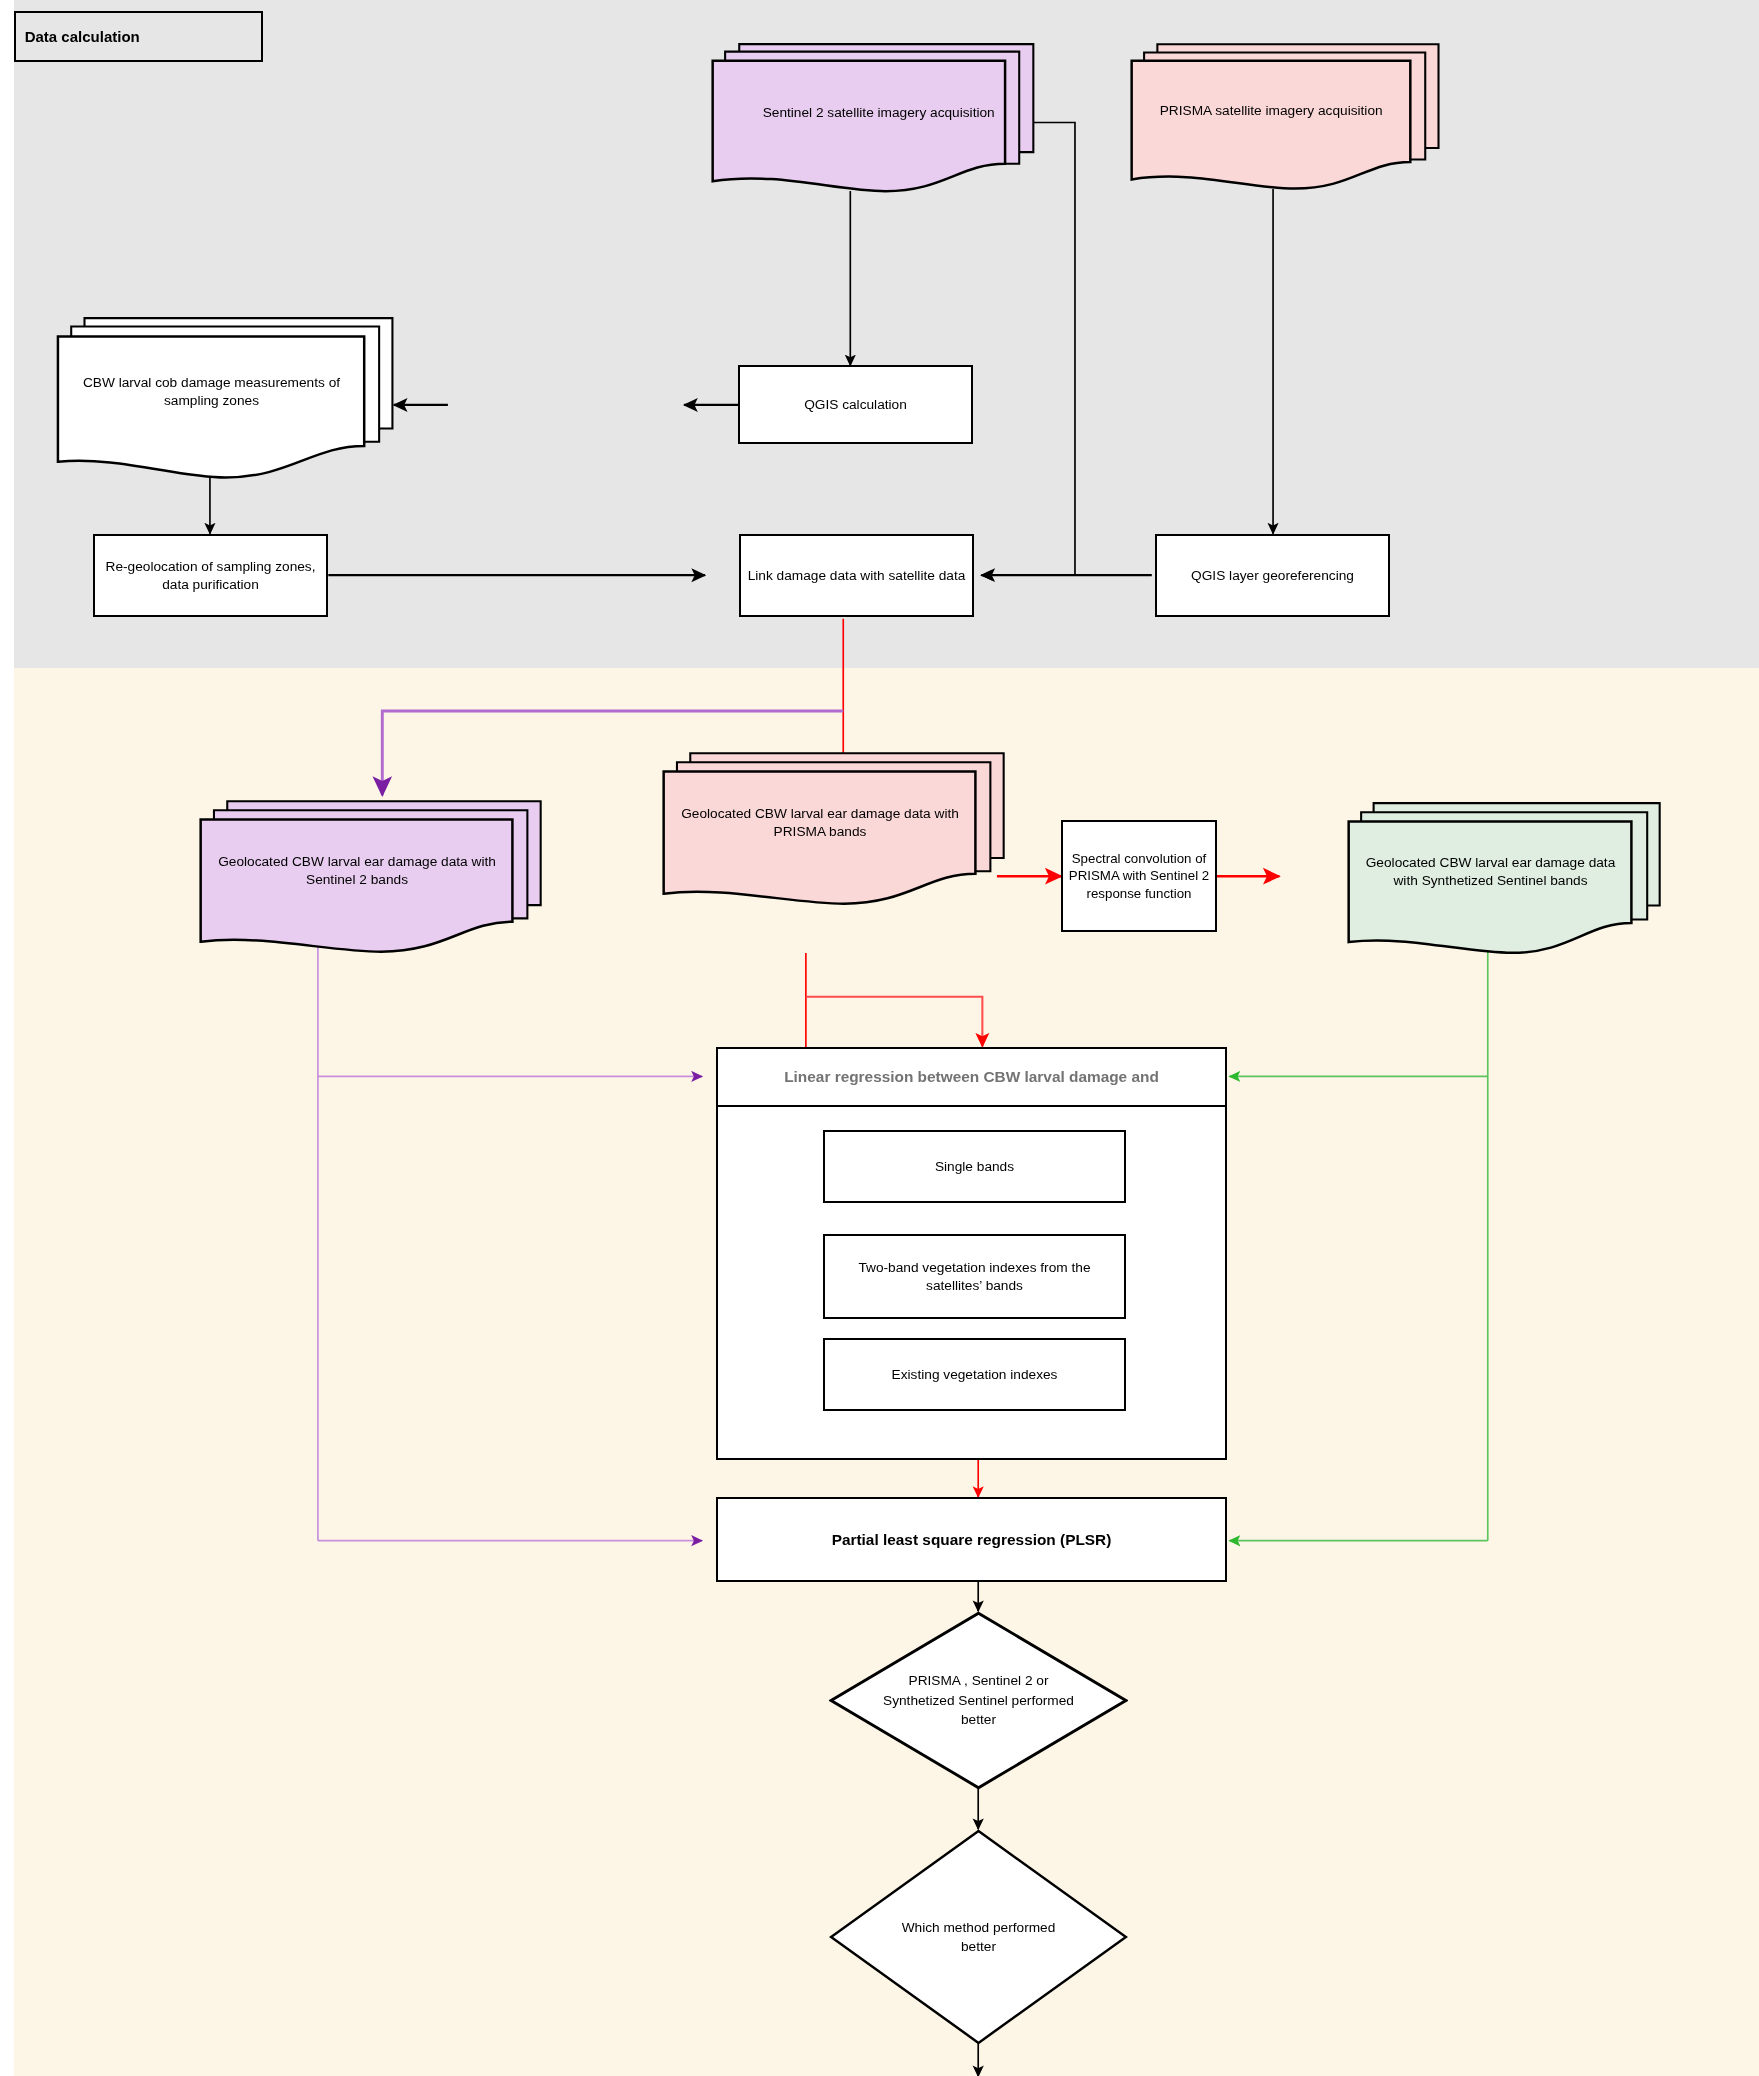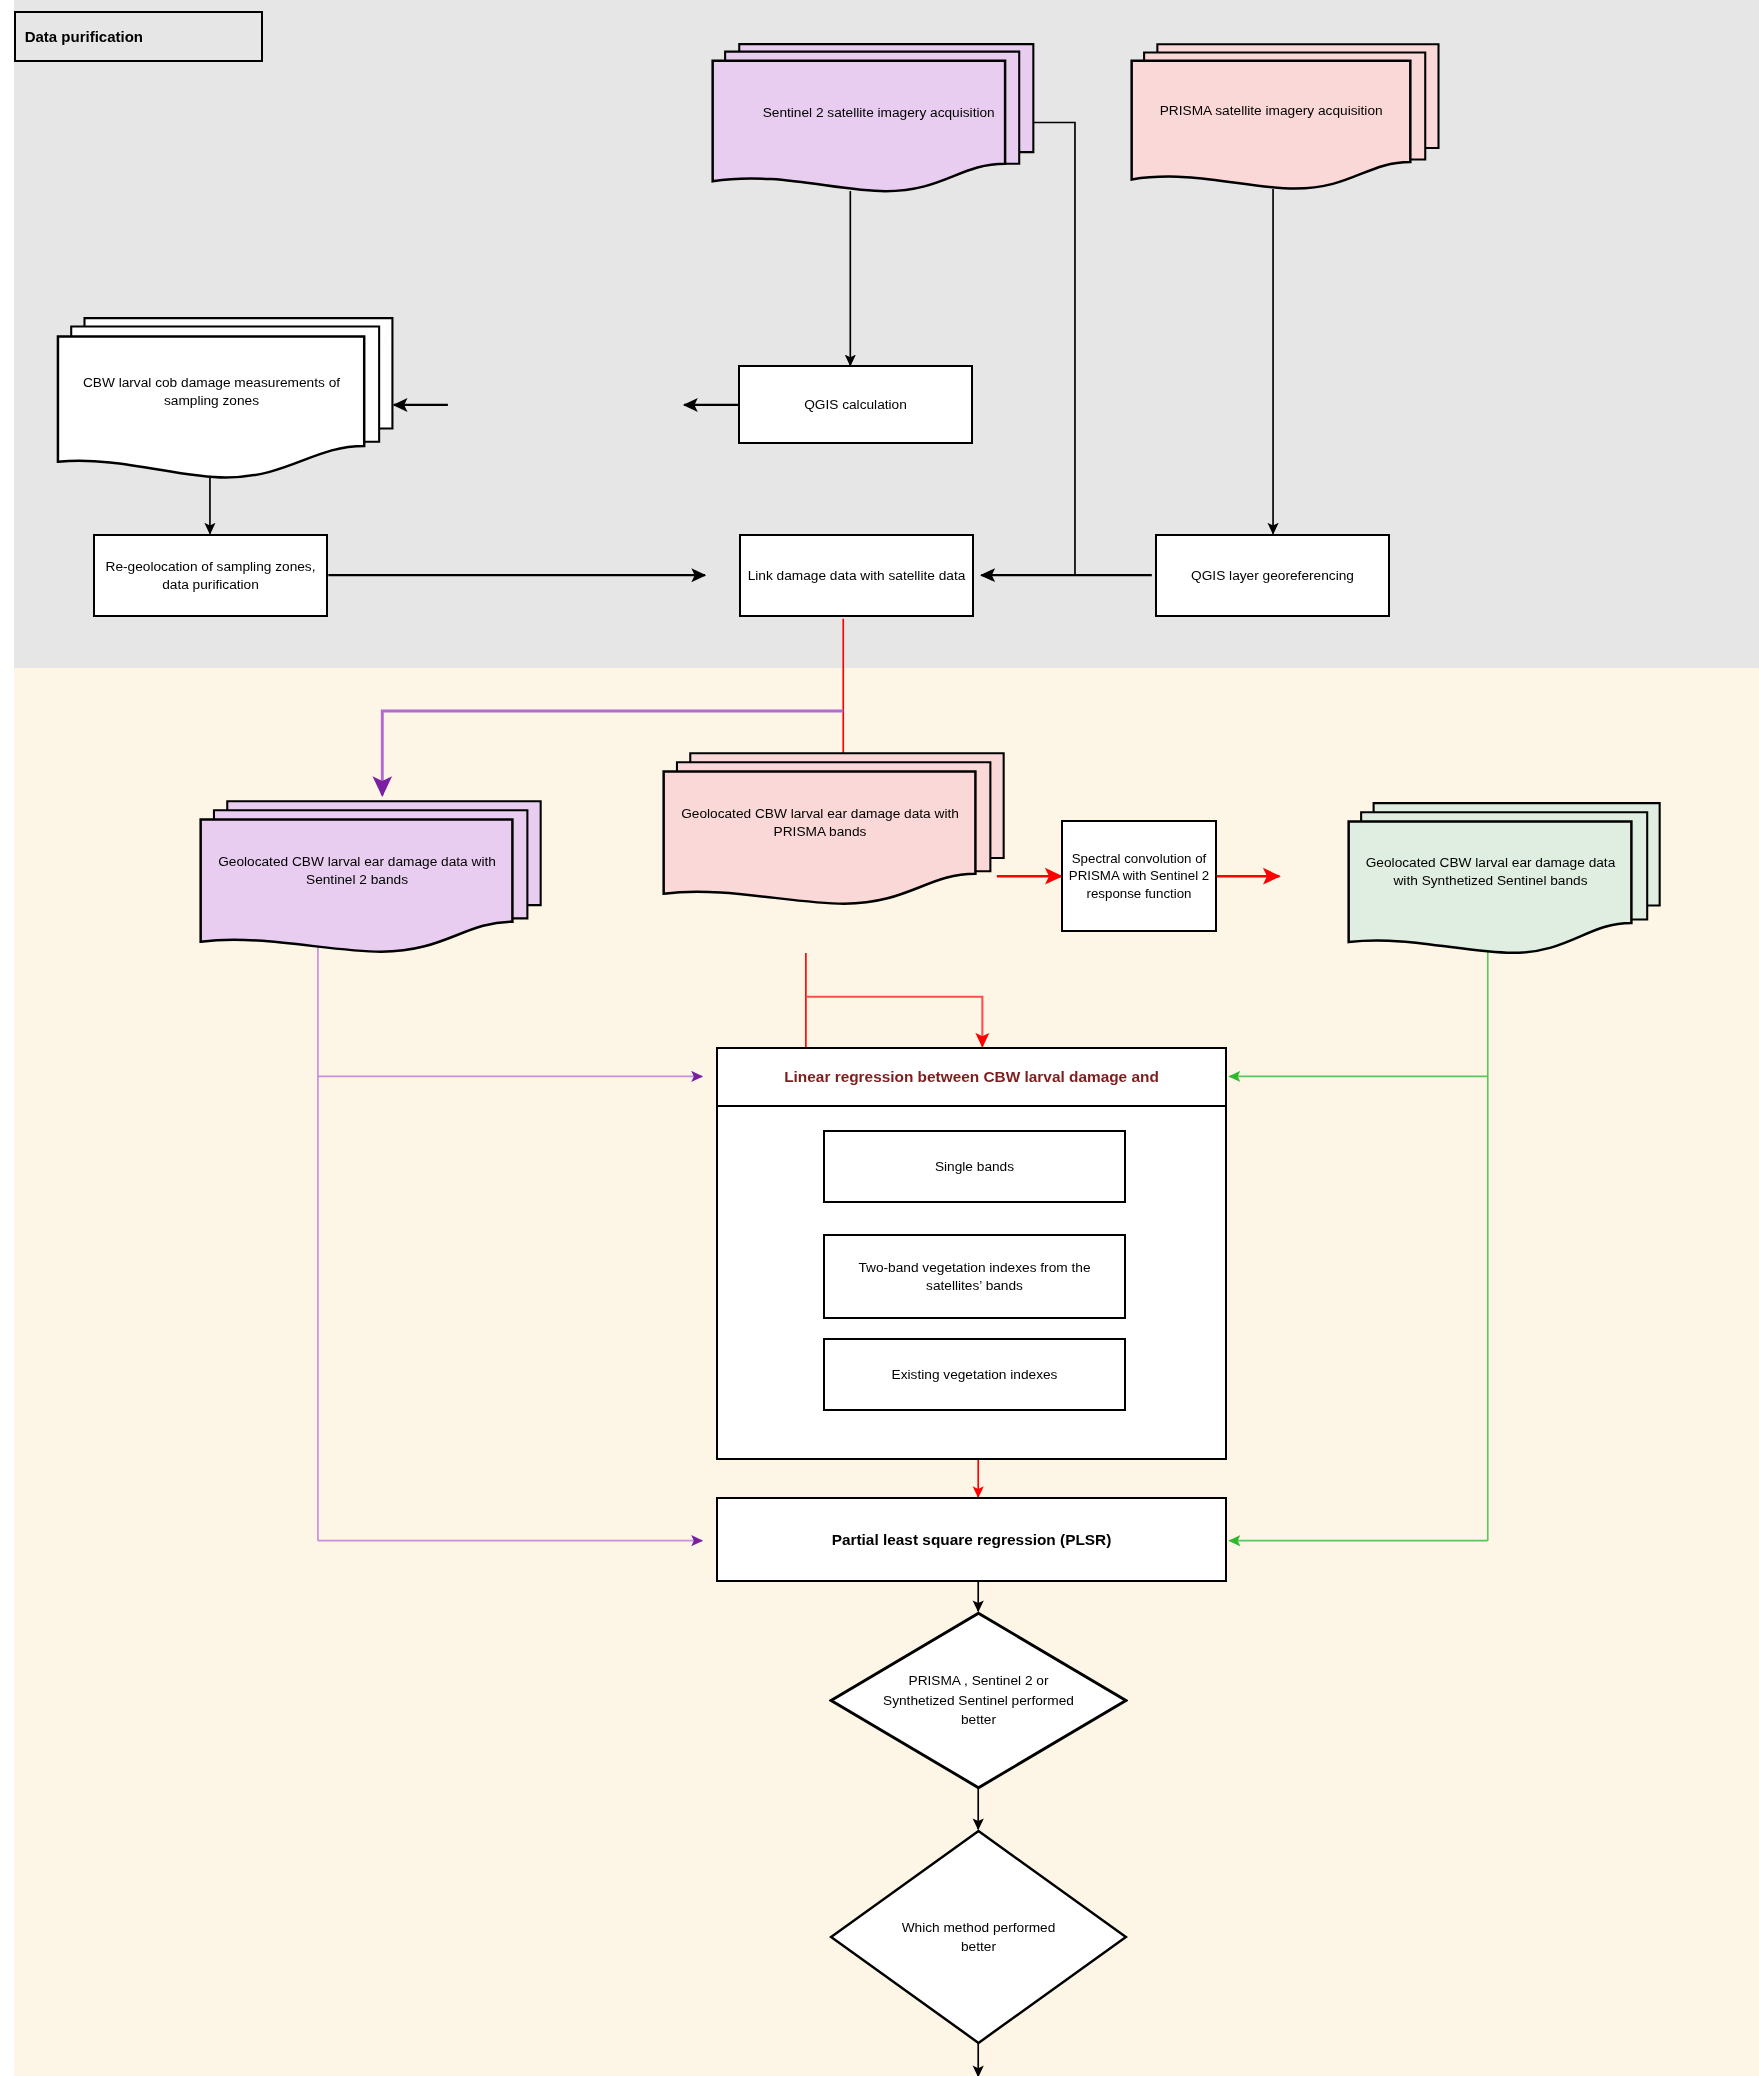--- a/index.html
+++ b/index.html
@@ -34,35 +34,35 @@
   .diamond{position:absolute;}
   .diamond svg{position:absolute;left:0;top:0;}
   .diamond .dmtext{position:absolute;left:18%;top:0;width:64%;height:100%;
         display:flex;align-items:center;justify-content:center;text-align:center;
         font-size:13.7px;line-height:1.42;color:#000;}
 
   
   #lr-outer{position:absolute;box-sizing:border-box;border:2.1px solid #000;background:#fff;}
   #lr-head{position:absolute;box-sizing:border-box;border:2.1px solid #000;background:#fff;
       display:flex;align-items:center;justify-content:center;text-align:center;
-      font-weight:bold;font-size:15.4px;color:#7f1d1d;}
+      font-weight:bold;font-size:15.4px;color:#737373;}
 
   
   #wires{position:absolute;left:0;top:0;width:1760px;height:2196px;pointer-events:none;}
 </style>
 </head>
 <body>
 
 <div id="stage">
 
   <div class="band" id="band-acq"></div>
   <div class="band" id="band-stat"></div>
 
   <div class="chip" id="chip-acq">
-    <span>Data purification</span>
+    <span>Data calculation</span>
   </div>
 
   <svg id="wires" viewBox="0 0 4237 5288" width="1760" height="2196">
     <defs>
       <marker id="ahBlack" viewBox="0 0 12 12" refX="10.5" refY="6" markerWidth="7.5" markerHeight="7.5" orient="auto-start-reverse">
         <path d="M0,0.6 L11.5,6 L0,11.4 L2.6,6 z" fill="#000"></path>
       </marker>
       <marker id="ahPurple" viewBox="0 0 12 12" refX="10.5" refY="6" markerWidth="7.5" markerHeight="7.5" orient="auto-start-reverse">
         <path d="M0,0.6 L11.5,6 L0,11.4 L2.6,6 z" fill="#7a1fa2"></path>
       </marker>

